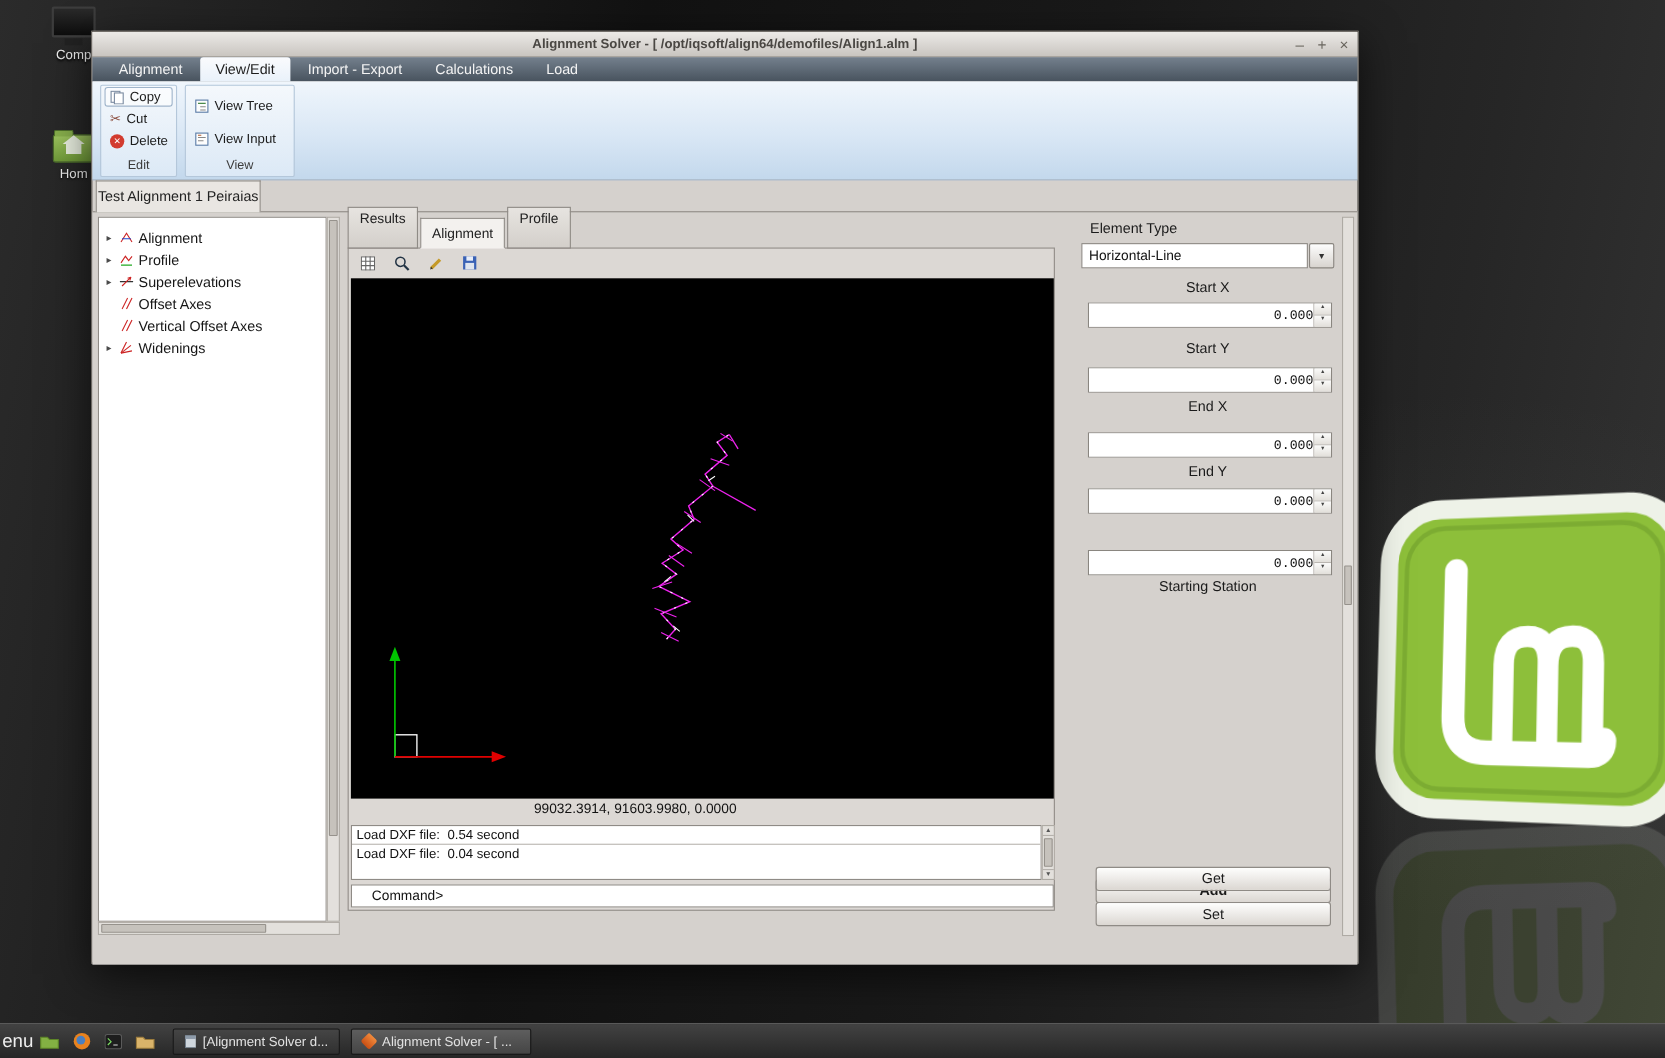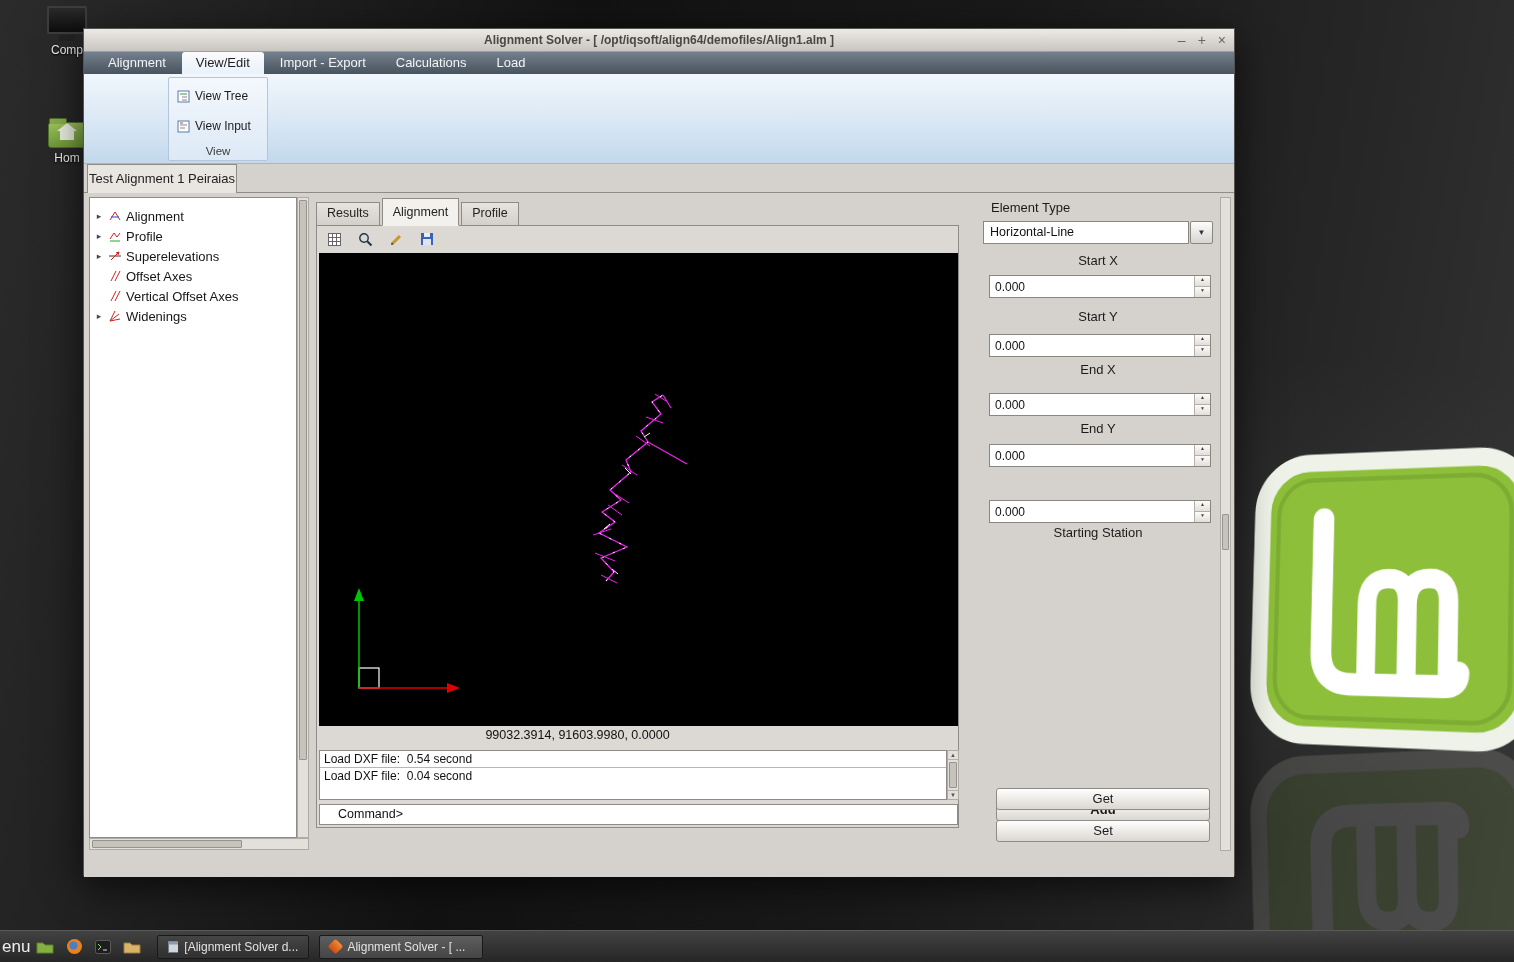--- a/index.html
+++ b/index.html
@@ -45,21 +45,21 @@
   .tree-item { display:flex; align-items:center; height:20px; font-size:13px; color:#161616; padding-left:4px; gap:4px; }
   .tw { width:10px; font-size:9px; color:#4a4a4a; text-align:center; flex:0 0 10px; }
   .tree-icon { flex:0 0 14px; height:14px; }
   .vscroll { position:absolute; background:#e3e0dc; border:1px solid #aeaaa4; }
   .hscroll { position:absolute; background:#e3e0dc; border:1px solid #aeaaa4; }
   .thumb { position:absolute; background:#c6c2bc; border:1px solid #96928c; border-radius:1px; }
   .tree-vscroll { left:213px; top:168px; width:12px; height:641px; }
   .tree-hscroll { left:5px; top:809px; width:220px; height:12px; }
   
   .viewer-tabs { position:absolute; left:232px; top:169px; height:28px; display:flex; align-items:flex-end; z-index:2; }
-  .vtab { font-size:12.5px; color:#222; background:linear-gradient(#e7e4e0,#d3cfca); border:1px solid #8f8b86; padding:3px 10px 4px; height:24px; margin-right:2px; }
+  .vtab { font-size:12.5px; color:#222; background:linear-gradient(#e7e4e0,#d3cfca); border:1px solid #8f8b86; padding:3px 10px 4px; height:38px; margin-right:2px; }
   .vtab.active { background:#f3f1ee; height:28px; border-bottom:1px solid #f3f1ee; padding-top:6px; }
   .panel-body { position:absolute; left:232px; top:196px; width:643px; height:603px; border:1px solid #8f8b86; background:#dcd8d4; }
   .vtoolbar { position:absolute; left:0; top:0; width:100%; height:26px; display:flex; align-items:center; gap:13px; padding-left:8px; }
   .tool-btn { width:18px; height:18px; display:flex; align-items:center; justify-content:center; }
   .canvas { position:absolute; left:2px; top:27px; width:639px; height:473px; background:#000; }
   .coords-row { position:absolute; left:0; top:502px; width:100%; text-align:center; font-size:12.5px; color:#111; padding-right:120px; }
   .log-box { position:absolute; left:2px; top:524px; width:628px; height:50px; background:#fff; border:1px solid #8f8b86; font-size:12px; color:#111; overflow:hidden; }
   .log-line { padding:1px 4px; white-space:pre; }
   .log-line.first { border-bottom:1px solid #b9b5b0; }
   .log-vscroll { position:absolute; left:630px; top:524px; width:12px; height:50px; background:#e3e0dc; border:1px solid #aeaaa4; font-size:6px; color:#555; text-align:center; }
@@ -67,21 +67,21 @@
   .log-vscroll .sa-dn { position:absolute; bottom:0; left:0; right:0; height:9px; line-height:9px; border-top:1px solid #b5b1ac; }
   .log-vscroll .thumb { left:1px; right:1px; top:11px; height:26px; }
   .command-row { position:absolute; left:2px; top:578px; width:639px; height:21px; background:#fff; border:1px solid #8f8b86; font-size:12.5px; color:#111; line-height:19px; padding-left:18px; }
   
   .rp-label { position:absolute; font-size:13px; color:#1b1b1b; }
   .rp-center { left:899px; width:230px; text-align:center; }
   .dropdown { position:absolute; left:899px; top:192px; width:230px; height:23px; display:flex; gap:1px; }
   .dropdown-value { flex:1; background:#fff; border:1px solid #8a8680; font-size:12.5px; padding:3px 6px; color:#111; }
   .dropdown-button { width:23px; background:linear-gradient(#fdfdfd,#d8d4cf); border:1px solid #8a8680; border-radius:2px; font-size:8px; color:#333; text-align:center; line-height:21px; }
   .spin-field { position:absolute; left:905px; width:222px; height:23px; display:flex; border:1px solid #8a8680; background:#fff; }
-  .spin-input { flex:1; border:none; outline:none; font-size:12px; padding-left:5px; font-family:Liberation Sans, sans-serif; color:#111; background:#fff; }
+  .spin-input { flex:1; border:none; outline:none; font-size:12px; padding-left:5px; font-family:Liberation Mono, monospace; color:#111; background:#fff;text-align:right; }
   .spin-buttons { width:16px; border-left:1px solid #b3afa9; display:flex; flex-direction:column; }
   .spin-up,.spin-down { flex:1; font-size:5px; color:#444; text-align:center; background:linear-gradient(#fbfbfa,#e2dfda); }
   .spin-up { border-bottom:1px solid #b3afa9; }
   .panel-btn { position:absolute; left:912px; width:214px; height:22px; background:linear-gradient(#fefefd,#dbd7d2); border:1px solid #8f8b86; border-radius:3px; font-size:13px; color:#1b1b1b; text-align:center; line-height:20px; }
   .right-vscroll { left:1136px; top:168px; width:11px; height:654px; }
   
   .taskbar { position:absolute; left:0; bottom:0; width:100%; height:32px; background:linear-gradient(#424242,#262626); border-top:1px solid #595959; display:flex; align-items:center; color:#ddd; }
   .tb-menu { font-size:17px; color:#eee; padding:0 6px 0 2px; }
   .tb-icons { display:flex; align-items:center; gap:12px; margin-right:16px; }
   .tb-win { height:24px; display:flex; align-items:center; gap:6px; padding:0 10px; background:linear-gradient(#454545,#303030); border:1px solid #191919; color:#e2e2e2; font-size:12px; border-radius:2px; margin-right:10px; white-space:nowrap; overflow:hidden; }
@@ -135,20 +135,38 @@
 
     <div class="menubar">
       <div class="menu-tab">Alignment</div>
       <div class="menu-tab active">View/Edit</div>
       <div class="menu-tab">Import - Export</div>
       <div class="menu-tab">Calculations</div>
       <div class="menu-tab">Load</div>
     </div>
 
     <div class="ribbon">
+      <div class="ribbon-group edit-group">
+        <div class="rb-btn hl">
+          <svg width="13" height="13">
+              <rect x="1" y="1" width="8" height="10" fill="#fff" stroke="#7a8aa0"></rect>
+              <rect x="4" y="2.5" width="8" height="10" fill="#fff" stroke="#7a8aa0"></rect>
+            </svg>
+          <span>Copy</span>
+        </div>
+        <div class="rb-btn">
+          <span class="cut-glyph">✂</span>
+          <span>Cut</span>
+        </div>
+        <div class="rb-btn">
+          <span class="circle-del">✕</span>
+          <span>Delete</span>
+        </div>
+        <div class="group-label">Edit</div>
+      </div>
       <div class="ribbon-group view-group">
         <div class="rb-btn" style="margin-top:9px">
           <svg width="13" height="13">
               <rect x="1" y="1" width="11" height="11" fill="#fdfdfd" stroke="#5a7ba6"></rect>
               <line x1="3" y1="4" x2="10" y2="4" stroke="#4a8a4a"></line>
               <line x1="5" y1="7" x2="10" y2="7" stroke="#888"></line>
               <line x1="5" y1="10" x2="10" y2="10" stroke="#888"></line>
             </svg>
           <span>View Tree</span>
         </div>

